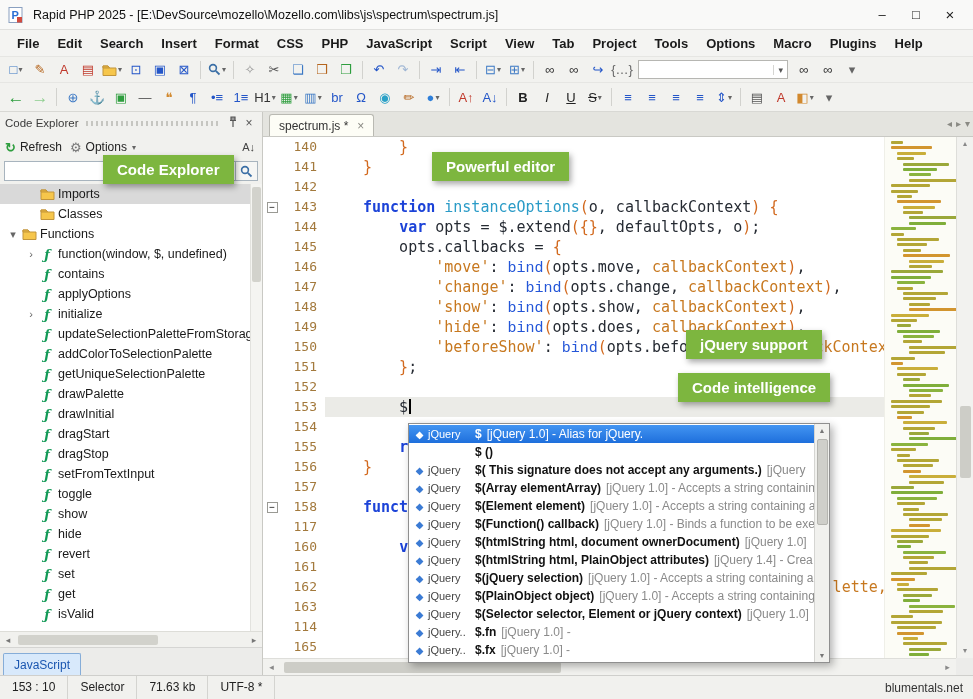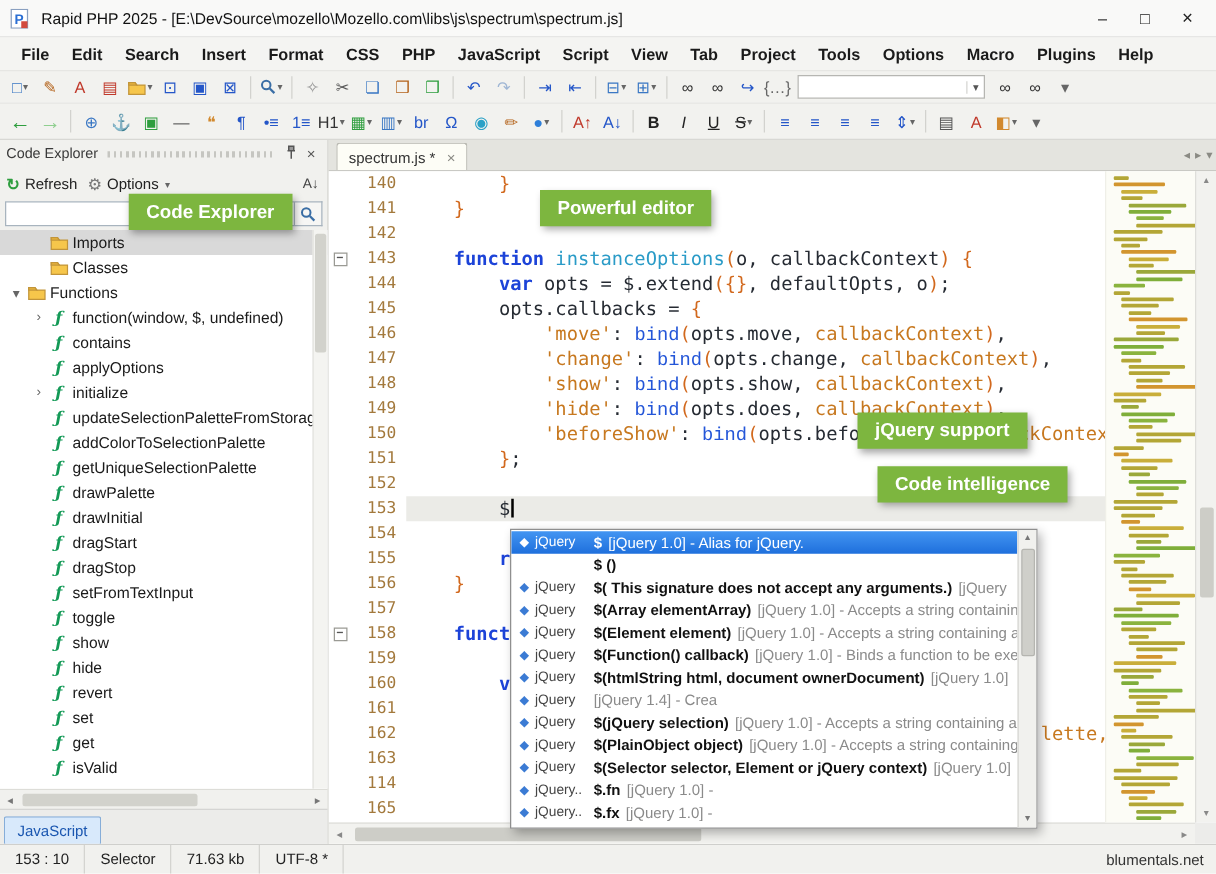--- a/index.html
+++ b/index.html
@@ -659,21 +659,21 @@
           </div>
           <div class="code-line">
             <span class="fold">
               <span class="foldbox">−</span>
             </span>
             <span class="lnum">158</span>
             <span class="lbody"><span class="ltext"><span class="sp-k">function</span><span class="sp-p"> </span></span></span>
           </div>
           <div class="code-line">
             <span class="fold"></span>
-            <span class="lnum">159</span>
+            <span class="lnum">117</span>
             <span class="lbody"><span class="ltext"></span></span>
           </div>
           <div class="code-line">
             <span class="fold"></span>
             <span class="lnum">160</span>
             <span class="lbody"><span class="ltext"><span class="sp-p">    </span><span class="sp-k">var</span></span></span>
           </div>
           <div class="code-line">
             <span class="fold"></span>
             <span class="lnum">161</span>
@@ -820,21 +820,21 @@
         <div class="scell">Selector</div>
         <div class="scell">71.63 kb</div>
         <div class="scell">UTF-8 *</div>
       </div>
     <div class="sright">blumentals.net</div>
   </div>
 
   <div class="callout" style="left:103px;top:155px">Code Explorer</div>
   <div class="callout" style="left:432px;top:152px">Powerful editor</div>
   <div class="callout" style="left:686px;top:330px">jQuery support</div>
-  <div class="callout" style="left:702px;top:373px">Code intelligence</div>
+  <div class="callout" style="left:678px;top:373px">Code intelligence</div>
 
   <div class="popup">
     <div class="plist">
         <div class="prow sel">
           <span class="picon">◆</span>
           <span class="plib">jQuery</span>
           <span class="psig">$</span>
           <span class="pmeta">[jQuery 1.0] - Alias for jQuery.</span>
         </div>
         <div class="prow">
@@ -869,20 +869,21 @@
         </div>
         <div class="prow">
           <span class="picon">◆</span>
           <span class="plib">jQuery</span>
           <span class="psig">$(htmlString html, document ownerDocument)</span>
           <span class="pmeta">[jQuery 1.0]</span>
         </div>
         <div class="prow">
           <span class="picon">◆</span>
           <span class="plib">jQuery</span>
+          <span class="psig">$(htmlString html, PlainObject attributes)</span>
           <span class="pmeta">[jQuery 1.4] - Crea</span>
         </div>
         <div class="prow">
           <span class="picon">◆</span>
           <span class="plib">jQuery</span>
           <span class="psig">$(jQuery selection)</span>
           <span class="pmeta">[jQuery 1.0] - Accepts a string containing a</span>
         </div>
         <div class="prow">
           <span class="picon">◆</span>

